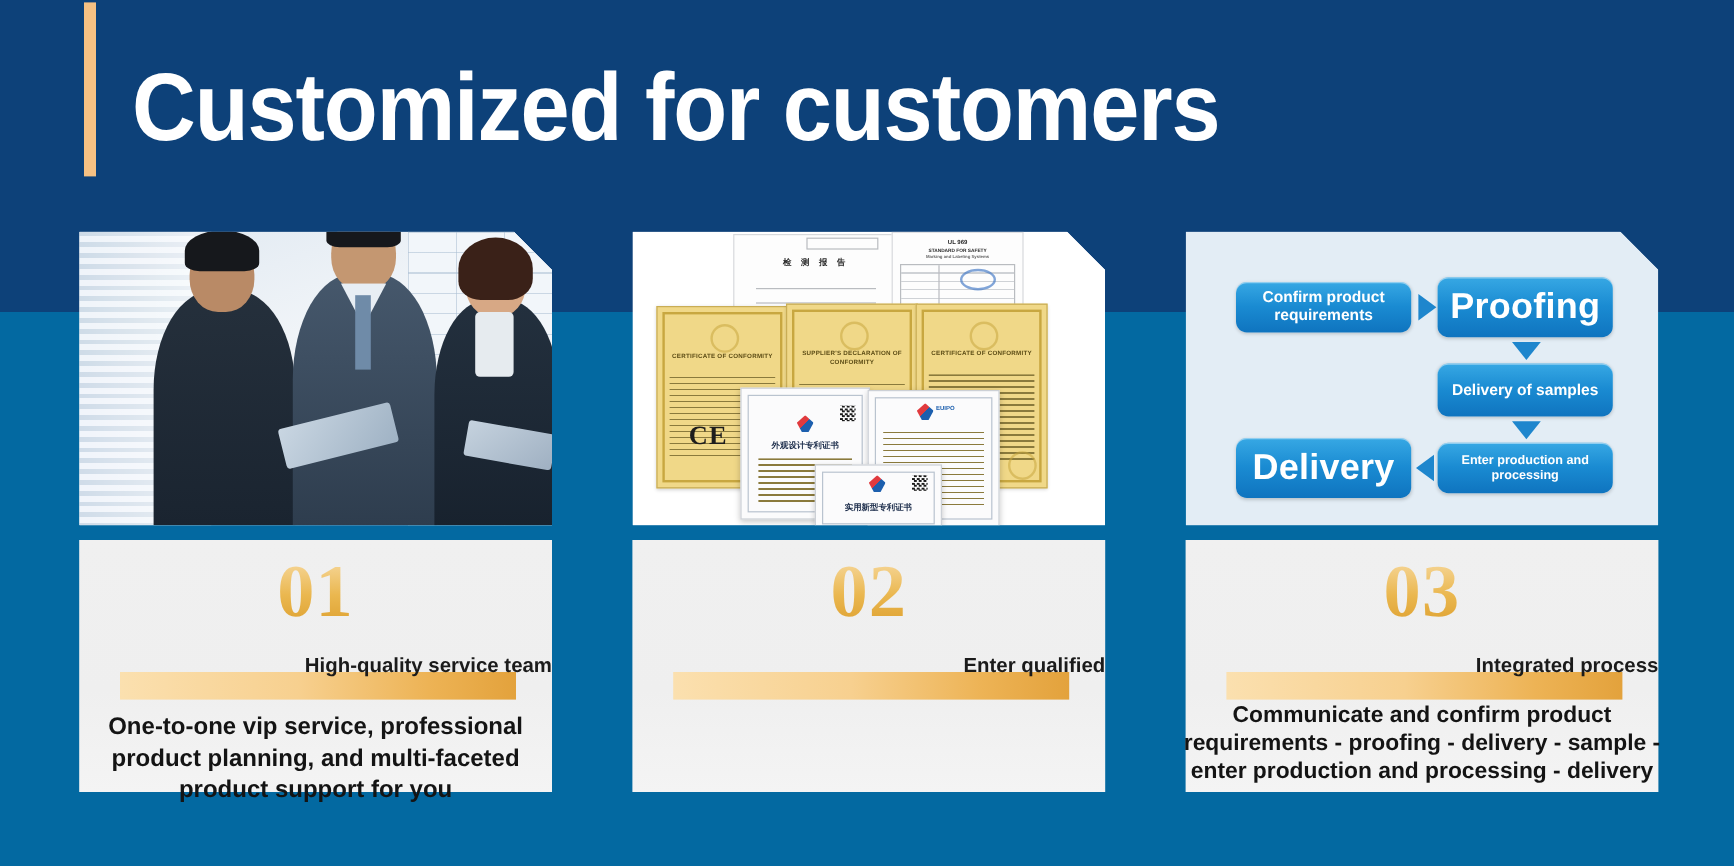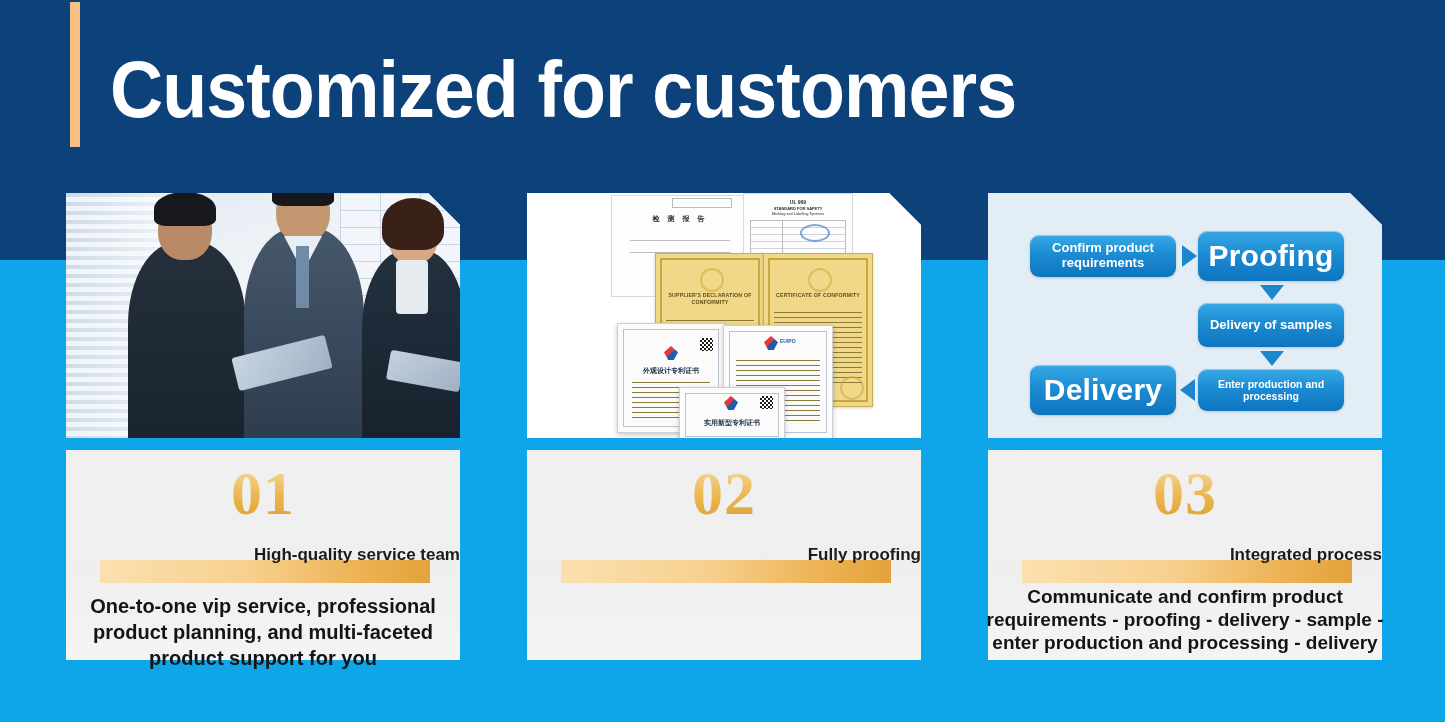--- a/index.html
+++ b/index.html
@@ -3,21 +3,21 @@
 <meta charset="utf-8">
 <style>
   html,body{margin:0;padding:0;}
   body{
     width:1445px;height:722px;
     background:#ffffff;
     font-family:"Liberation Sans", sans-serif;
     overflow:hidden;
     position:relative;
   }
-  .slide{position:absolute;inset:0;background:#0ea5e9;}
+  .slide{position:absolute;inset:0;background:#0369a1;}
 
   
   .navy-band{
     position:absolute;left:0;top:0;width:1445px;height:260px;
     background:#0D4179;
   }
   .title-accent{
     position:absolute;left:70px;top:2px;width:10px;height:145px;
     background:#F6C183;
   }
@@ -205,20 +205,27 @@
           </div>
 
           <div class="cert-doc" style="left:216px;top:0;width:108px;height:98px;">
             <div class="doc-head" style="top:5px;">UL 969</div>
             <div class="doc-head" style="top:12px;font-size:4px;">STANDARD FOR SAFETY</div>
             <div class="doc-head" style="top:18px;font-size:3.6px;color:#666;">Marking and Labeling Systems</div>
             <div class="doc-rows" style="left:6px;top:26px;right:6px;height:66px;"></div>
             <div class="blue-stamp" style="left:56px;top:30px;"></div>
           </div>
 
+          <div class="cert-yellow" style="left:20px;top:62px;width:108px;height:150px;">
+            <div class="cert-seal" style="left:44px;top:14px;"></div>
+            <div class="cert-title">CERTIFICATE OF CONFORMITY</div>
+            <div class="cert-lines" style="height:70px;"></div>
+            <div class="ce-mark" style="left:26px;top:94px;">CE</div>
+            <div class="cert-seal" style="left:76px;top:120px;"></div>
+          </div>
 
           <div class="cert-yellow" style="left:128px;top:60px;width:108px;height:152px;">
             <div class="cert-seal" style="left:44px;top:14px;"></div>
             <div class="cert-title">SUPPLIER'S DECLARATION OF CONFORMITY</div>
             <div class="cert-lines" style="top:66px;height:72px;"></div>
           </div>
 
           <div class="cert-yellow" style="left:236px;top:60px;width:108px;height:152px;">
             <div class="cert-seal" style="left:44px;top:14px;"></div>
             <div class="cert-title">CERTIFICATE OF CONFORMITY</div>
@@ -243,21 +250,21 @@
             <div class="logo-mark" style="left:44px;top:8px;"></div>
             <div class="qr" style="left:80px;top:8px;"></div>
             <div class="cn-title" style="top:30px;">实用新型专利证书</div>
           </div>
 
         </div>
       </div>
       <div class="panel">
         <div class="num">02</div>
         <div class="gold-bar"></div>
-        <div class="sub">Fully proofing</div>
+        <div class="sub">Enter qualified</div>
       </div>
     </div>
 
     <div class="card c3">
       <div class="media">
         <div class="flow">
 
           <div class="fbox small" style="left:42px;top:42px;width:146px;height:42px;">Confirm product requirements</div>
 
           <div class="arrow right" style="left:194px;top:52px;"></div>

